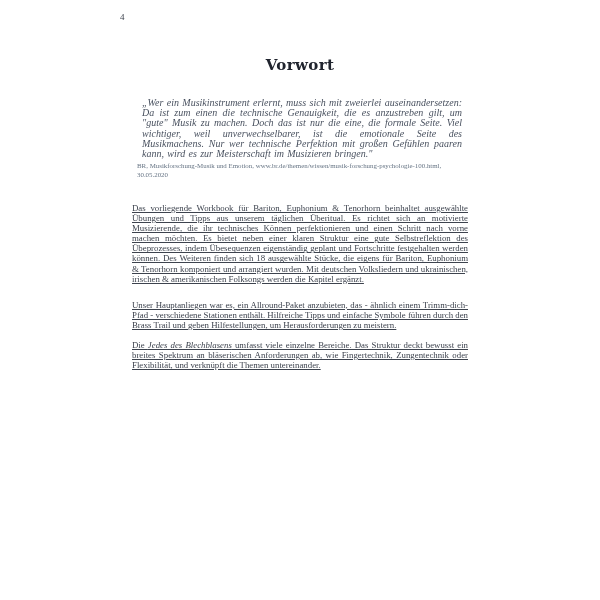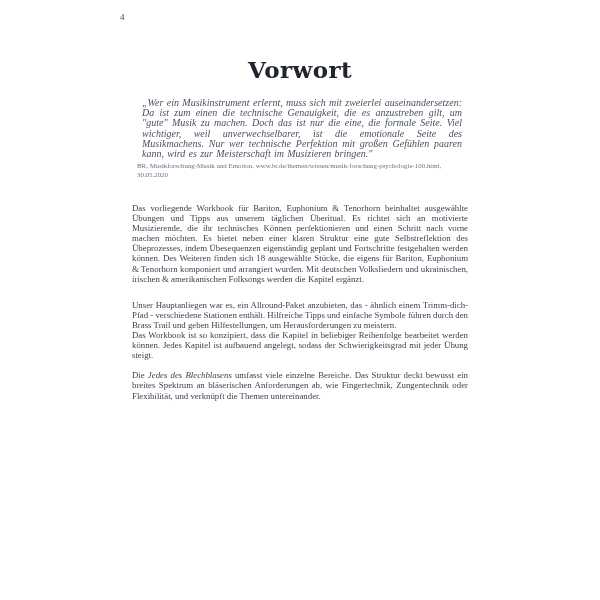--- a/index.html
+++ b/index.html
@@ -22,21 +22,21 @@
     font-size: 9px;
     color: #3d434e;
   }
   .title {
     position: absolute;
     left: 132px;
     width: 336px;
     top: 56px;
     margin: 0;
     text-align: center;
-    font-size: 23px;
+    font-size: 15px;
     font-weight: bold;
     letter-spacing: 0.4px;
     color: #20242e;
     font-family: "DejaVu Serif", "Liberation Serif", serif;
   }
   .quote {
     position: absolute;
     left: 142px;
     width: 320px;
     top: 98px;
@@ -60,21 +60,21 @@
   .body-text {
     position: absolute;
     left: 132px;
     width: 336px;
     top: 203px;
     font-size: 8.8px;
     line-height: 10.1px;
     text-align: justify;
     color: #3d434e;
   }
-  .body-text p { margin: 0 0 10px 0; }
+  .body-text p { margin: 0 0 10px 0; text-decoration: underline; }
   .pgroup { margin: 16px 0 10px 0; }
   .pgroup p { margin: 0; }
   .it { font-style: italic; }
 </style>
 </head>
 <body>
 
 <div class="page">
 
   <div class="page-number">4</div>
@@ -85,21 +85,20 @@
 
   <div class="citation">BR, Musikforschung-Musik und Emotion, www.br.de/themen/wissen/musik-forschung-psychologie-100.html,
 30.05.2020</div>
 
   <div class="body-text">
 
     <p>Das vorliegende Workbook für Bariton, Euphonium &amp; Tenorhorn beinhaltet ausgewählte Übungen und Tipps aus unserem täglichen Überitual. Es richtet sich an motivierte Musizierende, die ihr technisches Können perfektionieren und einen Schritt nach vorne machen möchten. Es bietet neben einer klaren Struktur eine gute Selbstreflektion des Übeprozesses, indem Übesequenzen eigenständig geplant und Fortschritte festgehalten werden können. Des Weiteren finden sich 18 ausgewählte Stücke, die eigens für Bariton, Euphonium &amp; Tenorhorn komponiert und arrangiert wurden. Mit deutschen Volksliedern und ukrainischen, irischen &amp; amerikanischen Folksongs werden die Kapitel ergänzt.</p>
 
     <div class="pgroup">
       <p>Unser Hauptanliegen war es, ein Allround-Paket anzubieten, das - ähnlich einem Trimm-dich-Pfad - verschiedene Stationen enthält. Hilfreiche Tipps und einfache Symbole führen durch den Brass Trail und geben Hilfestellungen, um Herausforderungen zu meistern.</p>
-      <p>Das Workbook ist so konzipiert, dass die Kapitel in beliebiger Reihenfolge bearbeitet werden können. Jedes Kapitel ist aufbauend angelegt, sodass der Schwierigkeitsgrad mit jeder Übung steigt.</p>
     </div>
 
     <p><span>Die </span><span class="it">Jedes des Blechblasens</span><span> umfasst viele einzelne Bereiche. Das Struktur deckt bewusst ein breites Spektrum an bläserischen Anforderungen ab, wie Fingertechnik, Zungentechnik oder Flexibilität, und verknüpft die Themen untereinander.</span></p>
 
 
 
   </div>
 
 </div>
 

